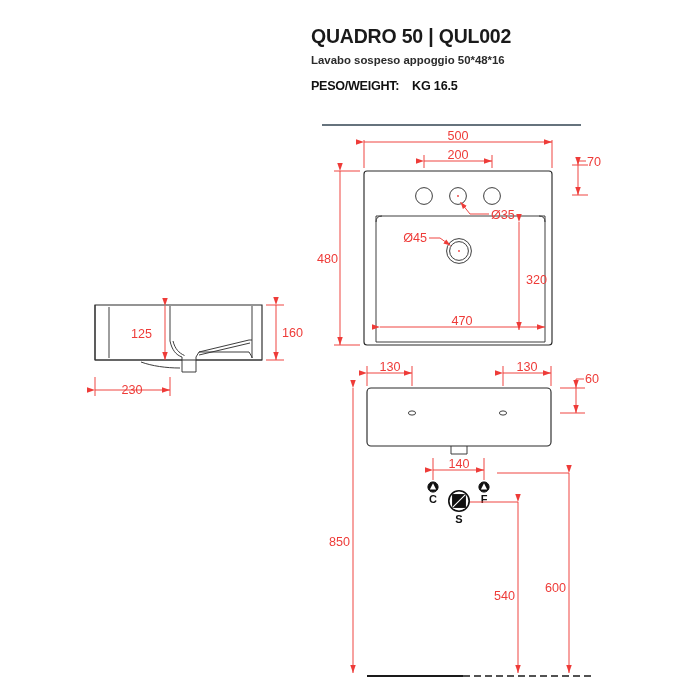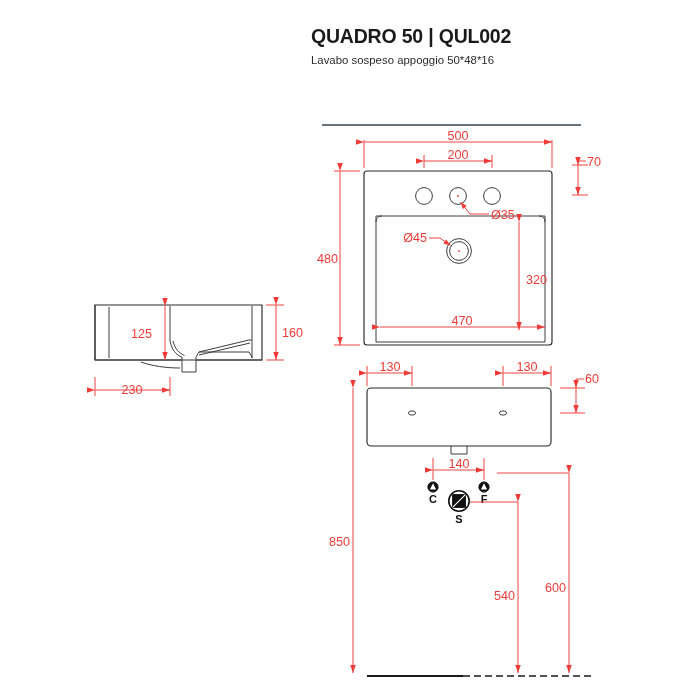--- a/index.html
+++ b/index.html
@@ -35,21 +35,21 @@
     letter-spacing: -0.2px;
     color: #1a1a1a;
     line-height: 1.1;
     white-space: nowrap;
   }
   .subline {
     font-size: 11.4px;
     line-height: 1.28;
     white-space: nowrap;
   }
-  #sub-it { color: #2b2b2b; margin-top: 6px; }
+  #sub-it { color: #2b2b2b; margin-top: 6px; font-weight: bold; }
   #sub-en { color: #6e7d8a; }
   #weight-row {
     margin-top: 11px;
     font-size: 12.6px;
     font-weight: bold;
     color: #111;
     white-space: nowrap;
   }
   #weight-label { letter-spacing: -0.3px; }
   #weight-value { margin-left: 13px; letter-spacing: -0.2px; }
@@ -86,20 +86,23 @@
   .sym-dark { fill: #111; stroke: #111; stroke-width: 1; }
 </style>
 </head>
 <body>
 
 <div id="sheet">
 
   <div id="header">
     <div id="title">QUADRO 50 | QUL002</div>
     <div class="subline" id="sub-it">Lavabo  sospeso appoggio 50*48*16</div>
+    <div id="weight-row">
+      <span id="weight-label">PESO/WEIGHT:</span><span id="weight-value">KG 16.5</span>
+    </div>
   </div>
 
   <svg id="drawing" viewBox="0 0 700 700">
     <defs>
       <marker id="arrR" markerWidth="9" markerHeight="7" refX="8.5" refY="3.5" orient="auto" markerUnits="userSpaceOnUse">
         <path d="M0,0.6 L8.5,3.5 L0,6.4 z" fill="#ee3b38"></path>
       </marker>
       <marker id="arrL" markerWidth="9" markerHeight="7" refX="8.5" refY="3.5" orient="auto" markerUnits="userSpaceOnUse">
         <path d="M0,0.6 L8.5,3.5 L0,6.4 z" fill="#ee3b38"></path>
       </marker>

